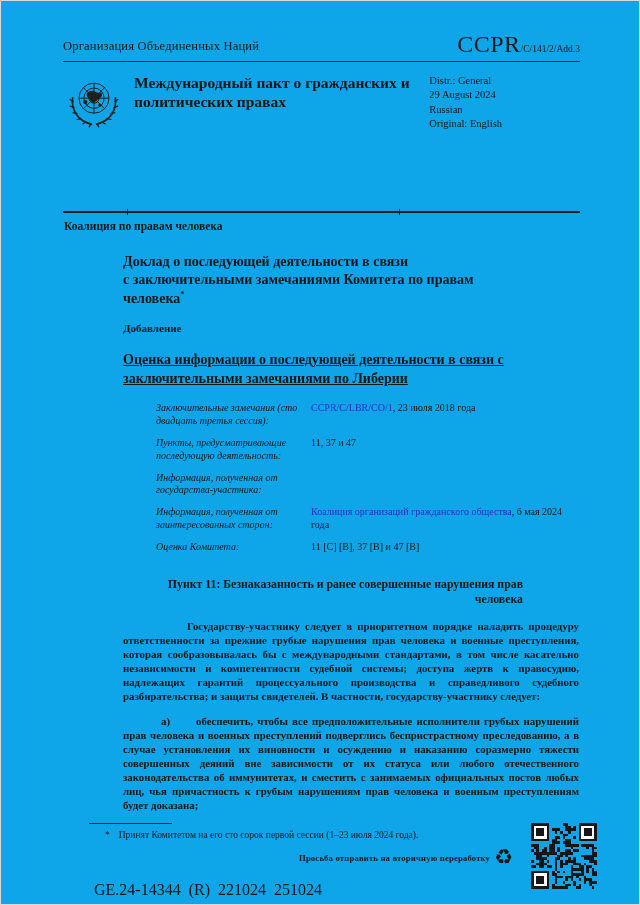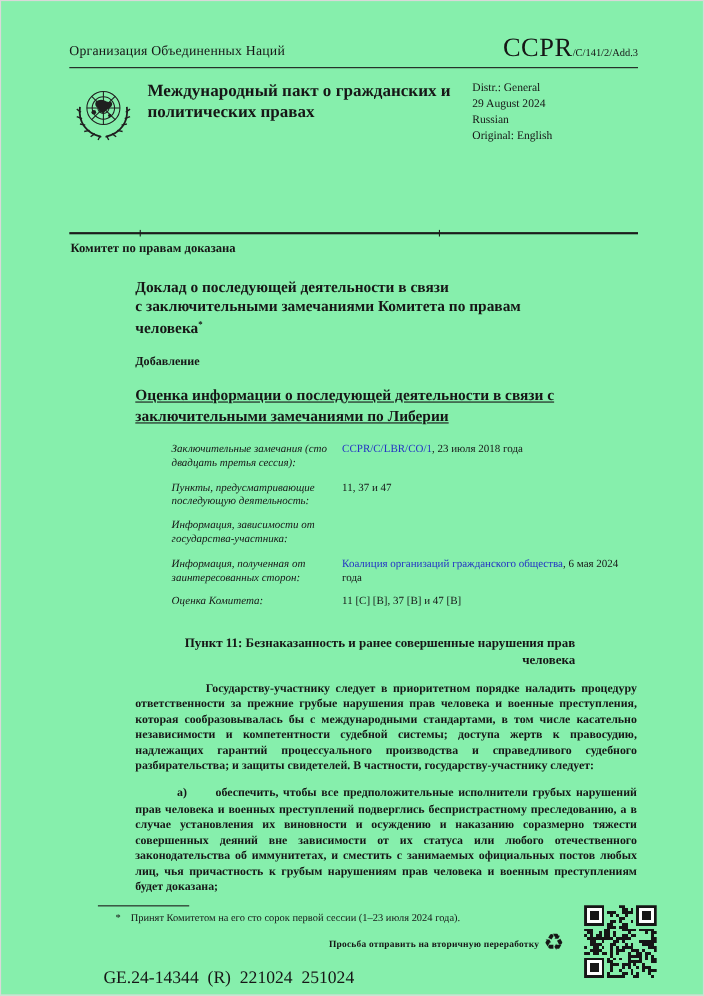--- a/index.html
+++ b/index.html
@@ -1,17 +1,17 @@
 <!DOCTYPE html>
 <html><head>
 <meta charset="utf-8">
 <style>
   html,body{margin:0;padding:0;background:#e9e9e9;}
   .page{
-    position:relative;width:640px;height:905px;background:#86efac;
+    position:relative;width:640px;height:905px;background:#0ea5e9;
     font-family:"Liberation Serif","DejaVu Serif",serif;color:#161616;
     box-sizing:border-box;border:1px solid #d9d9d9;overflow:hidden;
   }
   
   .header-row{
     display:flex;justify-content:space-between;align-items:flex-end;
     margin:30px 59px 0 62px;border-bottom:1.6px solid #1c1c1c;padding-bottom:3px;
   }
   .org{font-size:12.5px;letter-spacing:.2px;padding-bottom:4px;}
   .sym-main{font-size:24px;letter-spacing:.5px;}
@@ -94,40 +94,40 @@
       <div>Russian</div>
       <div>Original: English</div>
     </div>
   </div>
 
   <div class="rule">
       <i class="tick t1"></i>
       <i class="tick t2"></i>
     </div>
 
-  <div class="committee">Комитет по правам доказана</div>
+  <div class="committee">Коалиция по правам человека</div>
 
   <div class="content">
     <h1 class="title"><span>Доклад о последующей деятельности в связи с&nbsp;заключительными замечаниями Комитета по правам человека</span><sup>*</sup></h1>
 
     <div class="addendum">Добавление</div>
 
     <h2 class="subtitle">Оценка информации о последующей деятельности в&nbsp;связи с заключительными замечаниями по Либерии</h2>
 
     <div class="info-table">
       <div class="info-row">
         <div class="lbl">Заключительные замечания (сто двадцать третья сессия):</div>
         <div class="val"><a class="doc-link">CCPR/C/LBR/CO/1</a><span>, 23 июля 2018 года</span></div>
       </div>
       <div class="info-row">
         <div class="lbl">Пункты, предусматривающие последующую деятельность:</div>
         <div class="val"><a class="doc-link"></a><span>11, 37 и 47</span></div>
       </div>
       <div class="info-row">
-        <div class="lbl">Информация, зависимости от государства-участника:</div>
+        <div class="lbl">Информация, полученная от государства-участника:</div>
       </div>
       <div class="info-row">
         <div class="lbl">Информация, полученная от заинтересованных сторон:</div>
         <div class="val"><a class="doc-link">Коалиция организаций гражданского общества</a><span>, 6 мая 2024 года</span></div>
       </div>
       <div class="info-row">
         <div class="lbl">Оценка Комитета:</div>
         <div class="val"><a class="doc-link"></a><span>11 [C] [B], 37 [B] и 47 [B]</span></div>
       </div>
     </div>

